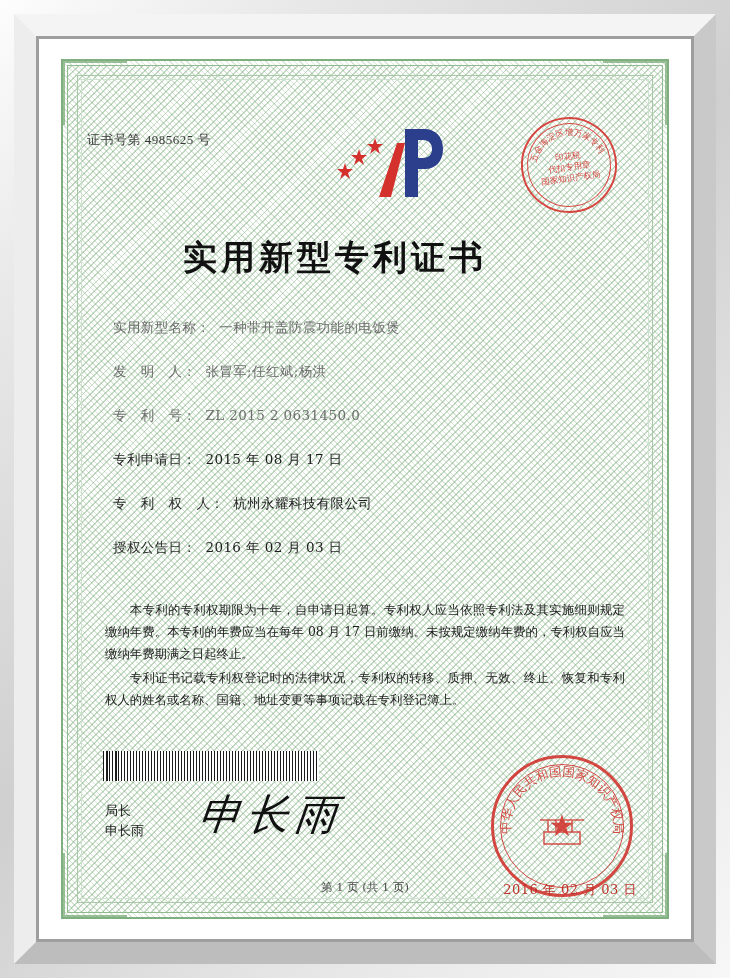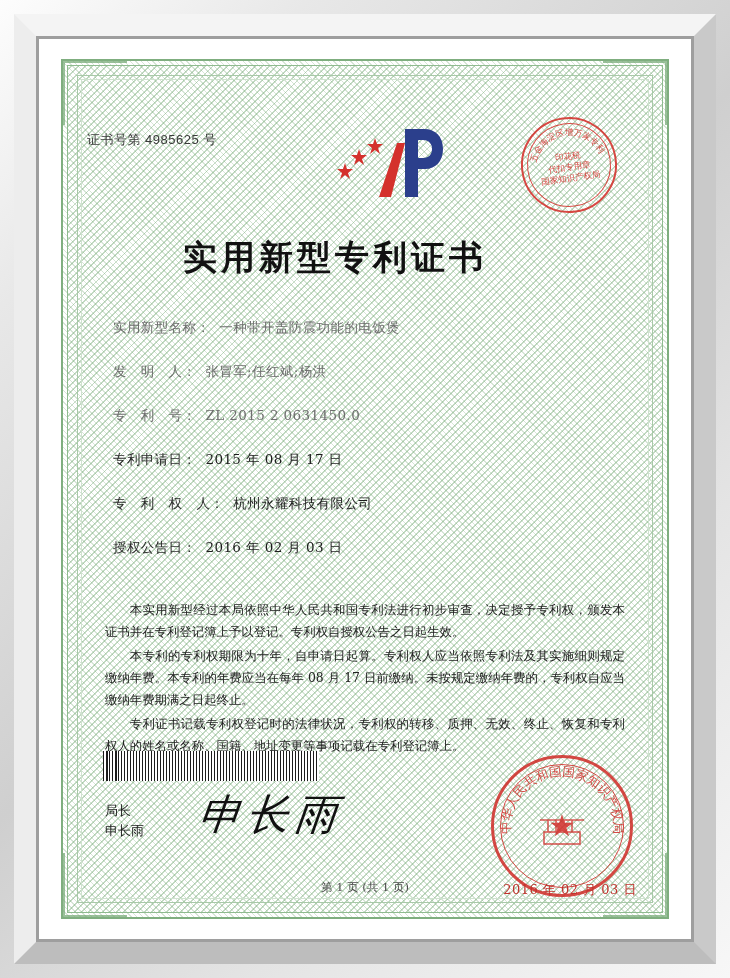--- a/index.html
+++ b/index.html
@@ -103,21 +103,21 @@
   .c-bl { left: 24px;  bottom: 22px; border-right: none; border-top: none; }
   .c-br { right: 24px; bottom: 22px; border-left: none;  border-top: none; }
 
   
   .cert-no {
     position: absolute;
     left: 48px; top: 92px;
     font-size: 13px;
     color: #3a3a3a;
     letter-spacing: 0.5px;
-    font-family: Liberation Sans, sans-serif;
+    font-family: Liberation Serif, serif;
   }
 
   .emblem {
     position: absolute;
     left: 296px; top: 80px;
     width: 110px; height: 86px;
   }
 
   
   .seal-top {
@@ -346,21 +346,20 @@
     </div>
     <div class="field">
       <span class="lbl">专　利　权　人：</span><span class="val">杭州永耀科技有限公司</span>
     </div>
     <div class="field">
       <span class="lbl">授权公告日：</span><span class="val">2016 年 02 月 03 日</span>
     </div>
   </div>
 
   <div class="body-text">
-    <p>本实用新型经过本局依照中华人民共和国专利法进行初步审查，决定授予专利权，颁发本证书并在专利登记簿上予以登记。专利权自授权公告之日起生效。</p>
     <p>本专利的专利权期限为十年，自申请日起算。专利权人应当依照专利法及其实施细则规定缴纳年费。本专利的年费应当在每年 08 月 17 日前缴纳。未按规定缴纳年费的，专利权自应当缴纳年费期满之日起终止。</p>
     <p>专利证书记载专利权登记时的法律状况，专利权的转移、质押、无效、终止、恢复和专利权人的姓名或名称、国籍、地址变更等事项记载在专利登记簿上。</p>
   </div>
 
   <div class="barcode"></div>
 
   <div class="sig-label">
     <div>局长</div>
     <div>申长雨</div>
   </div>

